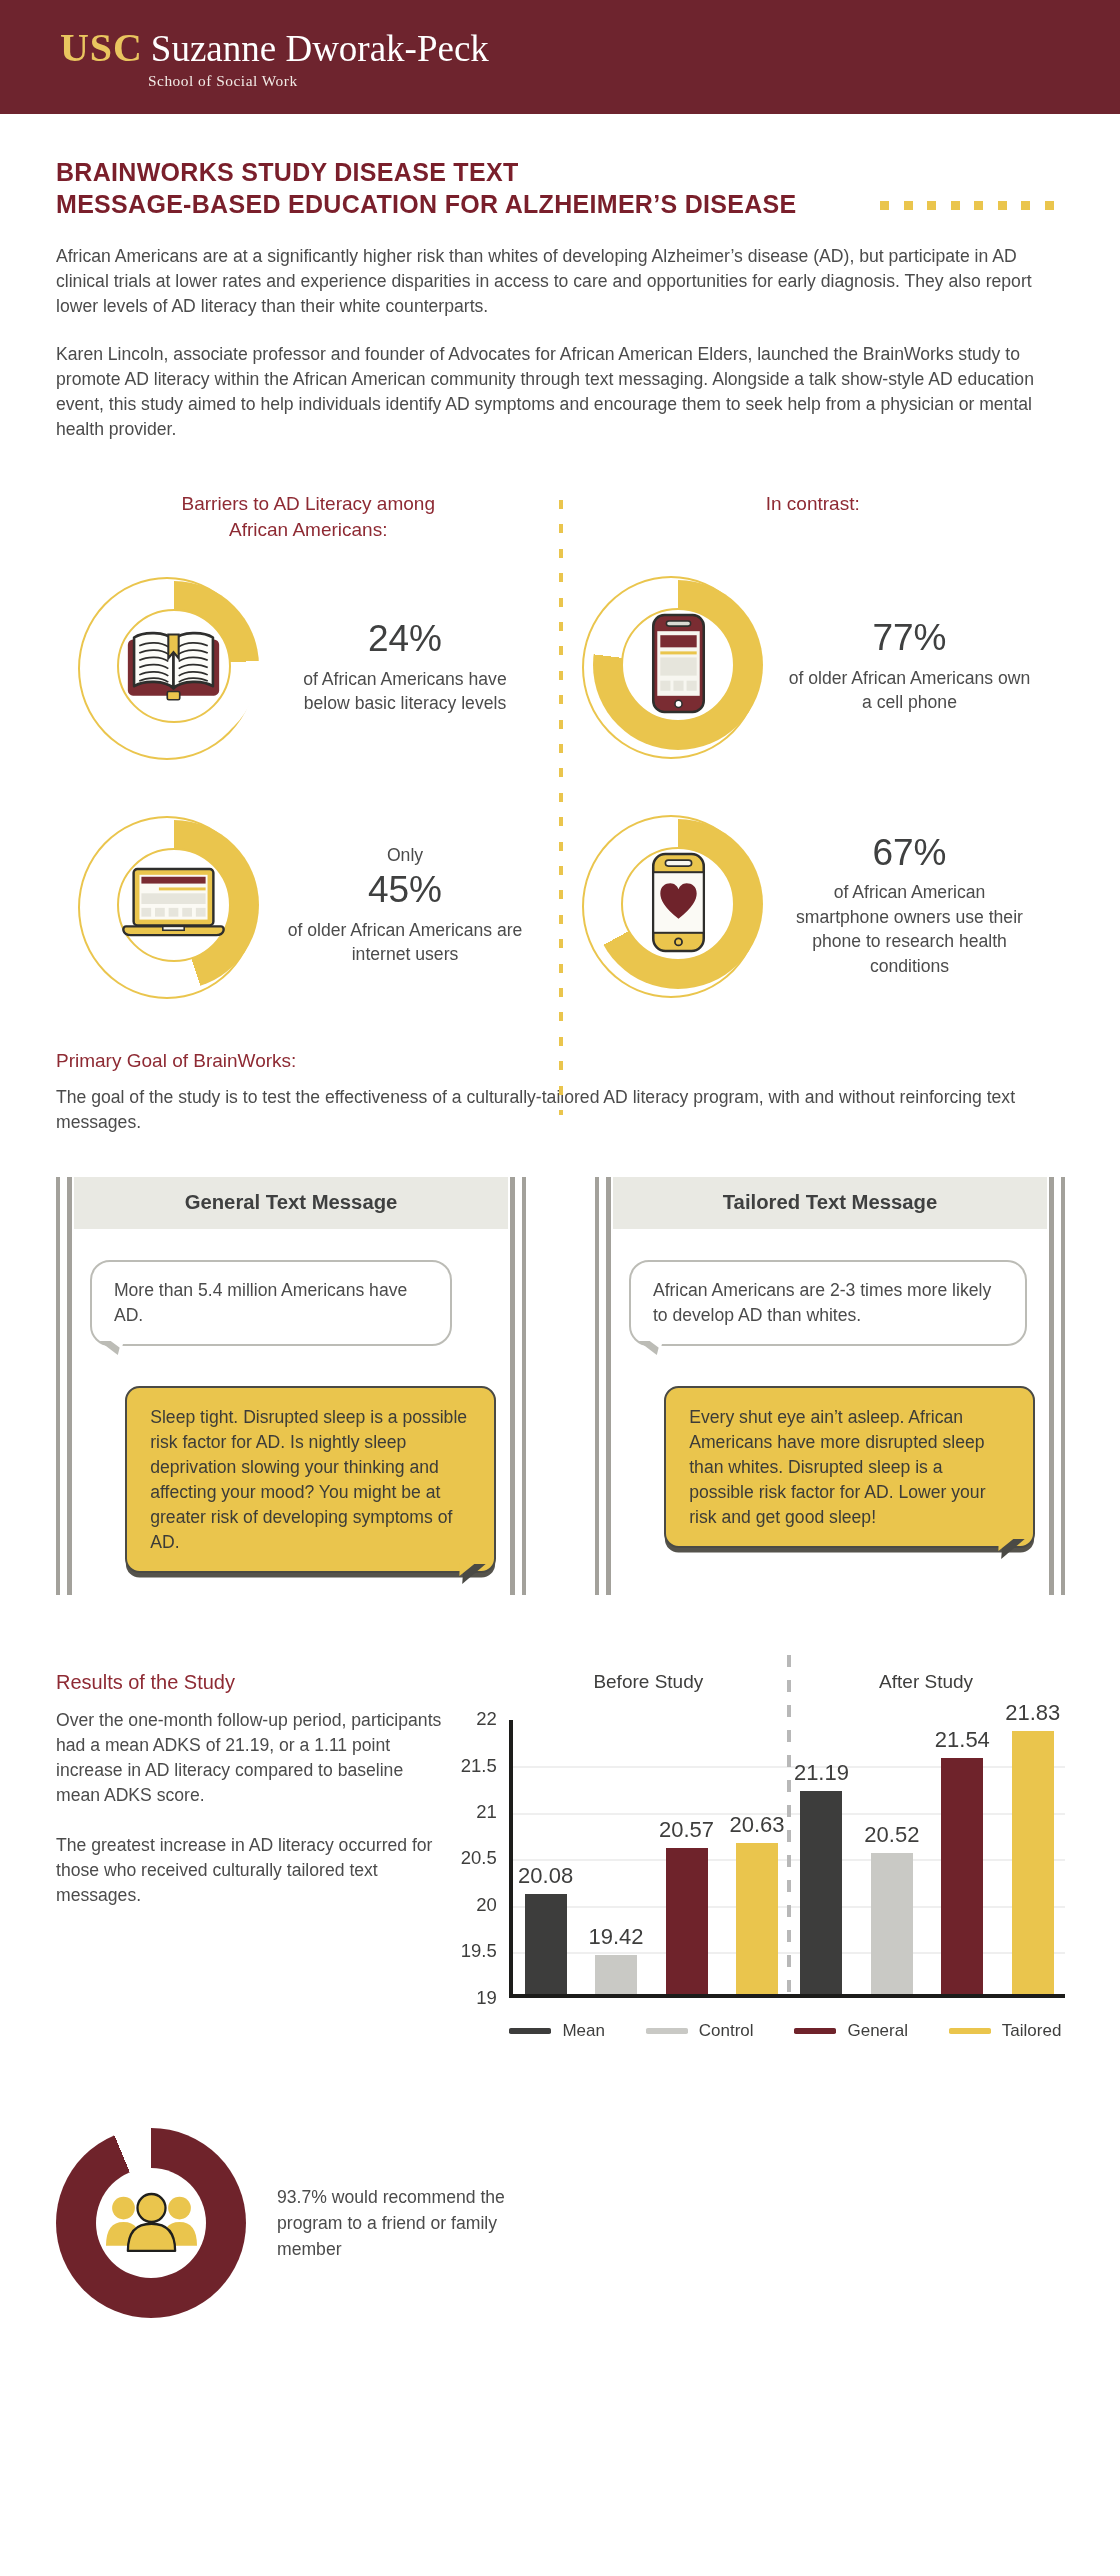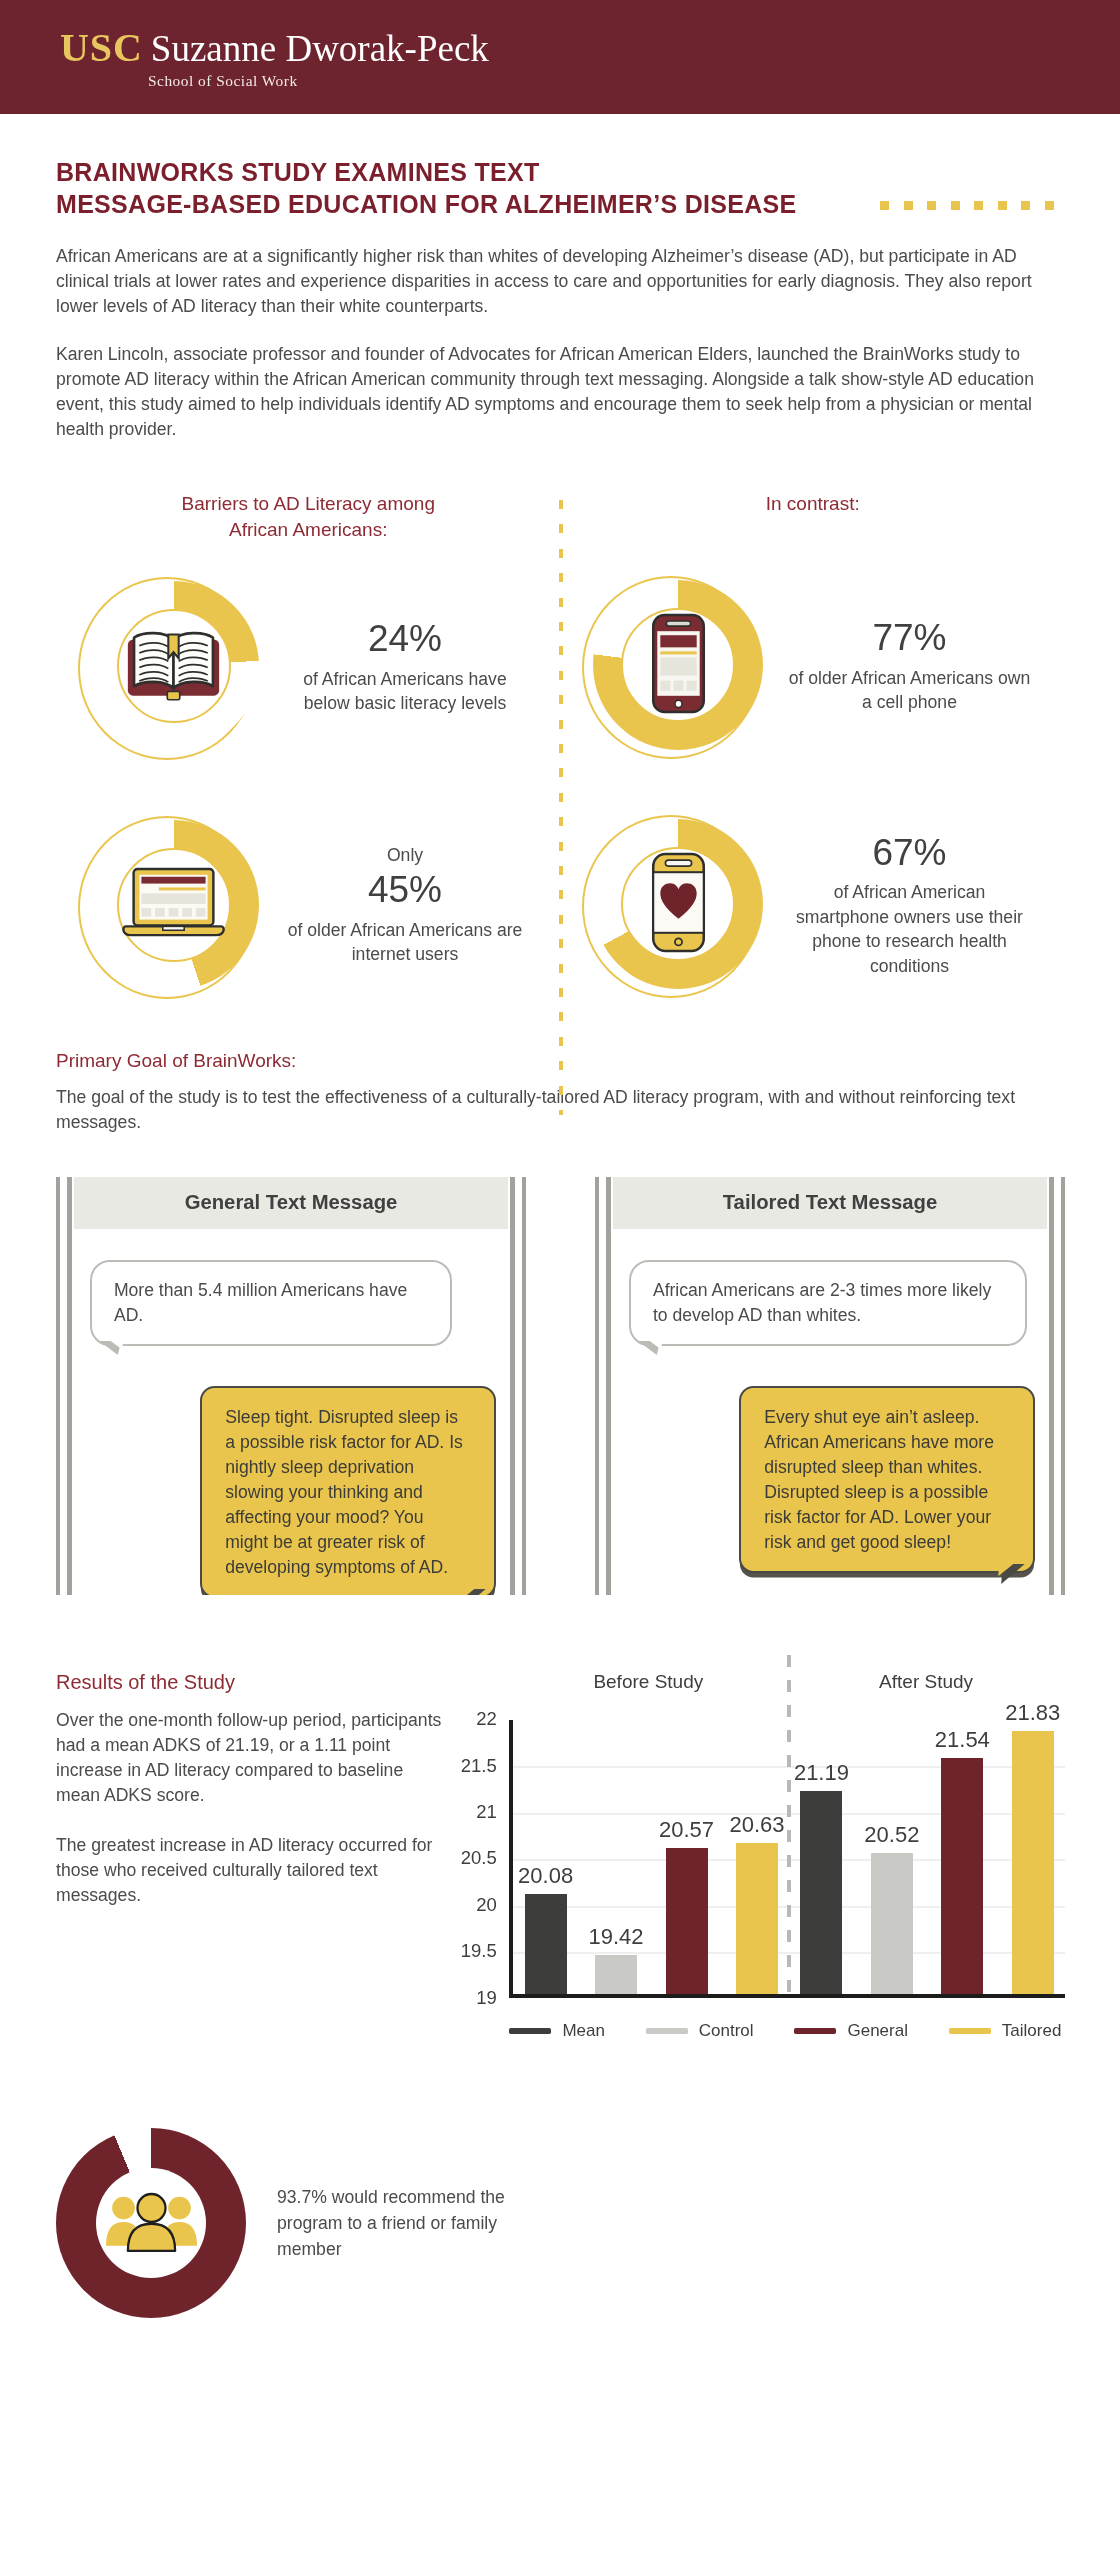--- a/index.html
+++ b/index.html
@@ -59,21 +59,21 @@
   .phone-body { margin:0 13.6px; height:100%; overflow:hidden; }
   .phone-header { background:#e9e9e3; height:52px; display:flex; align-items:center; justify-content:center;
                   font-size:20.3px; font-weight:bold; color:#3f4040; }
   .bubble { position:relative; font-size:17.6px; line-height:25px; }
   .bubble-received { width:362px; margin:31px 0 0 16.3px; background:#fff; border:2.7px solid #bcbcb6;
                      border-radius:20px; padding:16.3px 22px; color:#4b4b4b; }
   .bubble-received::after { content:''; position:absolute; left:14.5px; bottom:-22px; width:0; height:0;
                      border:11.8px solid transparent; border-top:14.5px solid #bcbcb6; transform:skewX(28deg); }
   .bubble-received::before { content:''; position:absolute; left:20px; bottom:-13.6px; width:0; height:0;
                      border:9px solid transparent; border-top:11.8px solid #fff; transform:skewX(28deg); z-index:1; }
-  .bubble-sent { width:296px; margin:40px 12.7px 0 auto; background:#eac54d; border:2.7px solid #4a4a45;
+  .bubble-sent { width:371px; margin:40px 12.7px 0 auto; background:#eac54d; border:2.7px solid #4a4a45;
                  border-radius:14.5px; padding:16.3px 23.5px; color:#3c3c38; box-shadow:0 5.4px 0 -0.9px #55534c; }
   .bubble-sent::after { content:''; position:absolute; right:18px; bottom:-24.4px; width:0; height:0;
                  border:11px solid transparent; border-top:20px solid #4a4a45; transform:skewX(-32deg); }
   .bubble-sent::before { content:''; position:absolute; right:24.4px; bottom:-12.7px; width:0; height:0;
                  border:8.1px solid transparent; border-top:13.6px solid #eac54d; transform:skewX(-32deg); z-index:1; }
 
   
   .results { display:flex; margin-top:76px; }
   .results-left { width:392px; flex:none; }
   .results-heading { color:#8e2a33; font-size:20px; }
@@ -120,21 +120,21 @@
         <span class="logo-usc">USC</span>
         <span class="logo-name">Suzanne Dworak-Peck</span>
       </div>
       <div class="logo-school">School of Social Work</div>
     </div>
   </div>
 
   <div class="content">
 
     <div class="page-title">
-      <div>BRAINWORKS STUDY EXAMINES TEXT</div>
+      <div>BRAINWORKS STUDY DISEASE TEXT</div>
       <div>MESSAGE-BASED EDUCATION FOR ALZHEIMER’S DISEASE</div>
       <div class="title-dots"></div>
     </div>
 
     <div class="intro">
       <p>African Americans are at a significantly higher risk than whites of developing Alzheimer’s disease (AD), but participate in AD clinical trials at lower rates and experience disparities in access to care and opportunities for early diagnosis. They also report lower levels of AD literacy than their white counterparts.</p>
       <p>Karen Lincoln, associate professor and founder of Advocates for African American Elders, launched the BrainWorks study to promote AD literacy within the African American community through text messaging. Alongside a talk show-style AD education event, this study aimed to help individuals identify AD symptoms and encourage them to seek help from a physician or mental health provider.</p>
     </div>
 
     <div class="stats">

